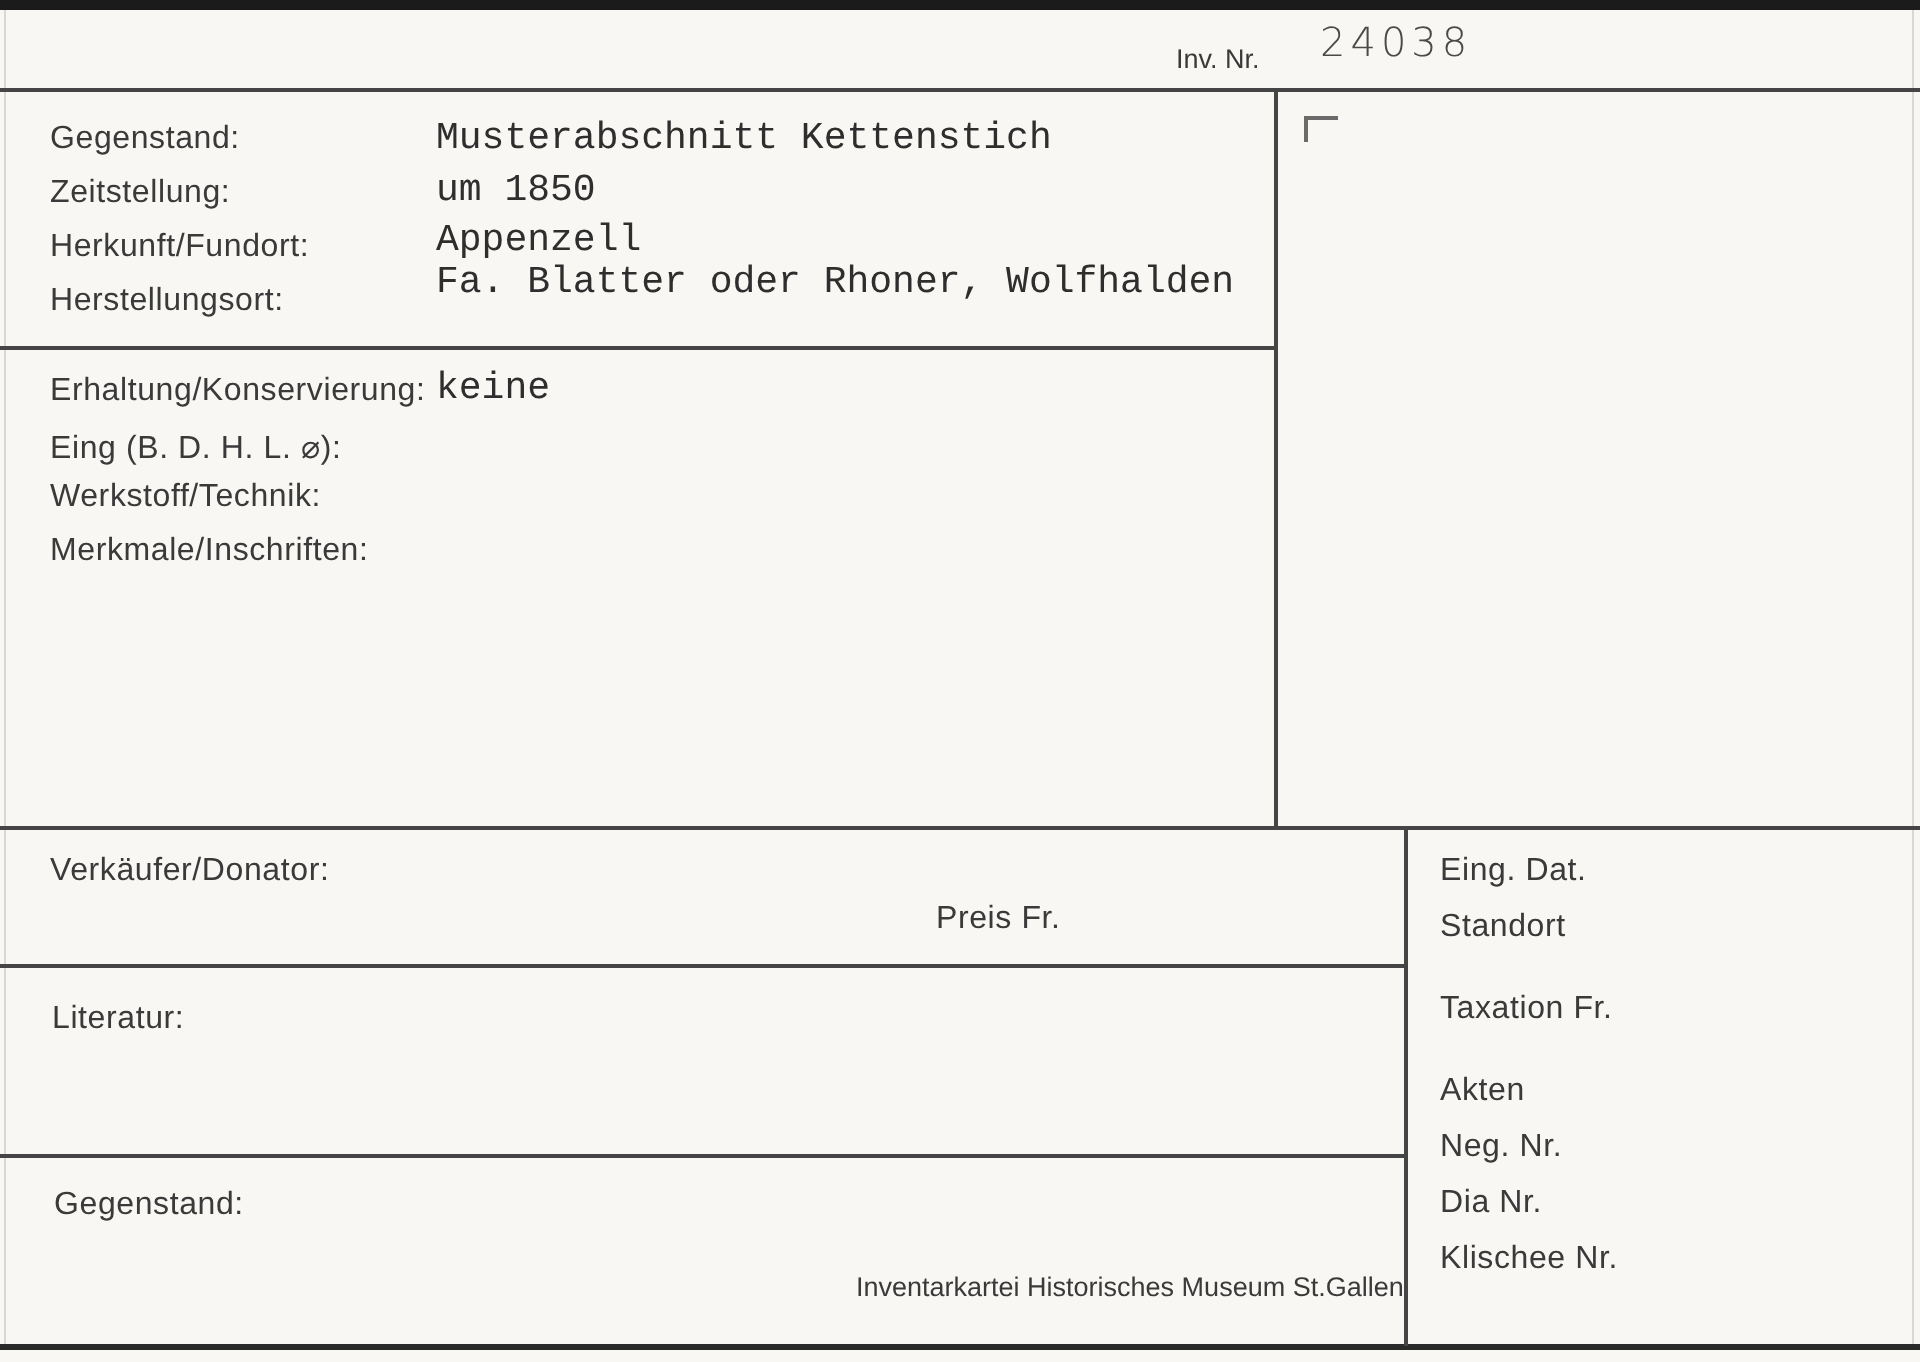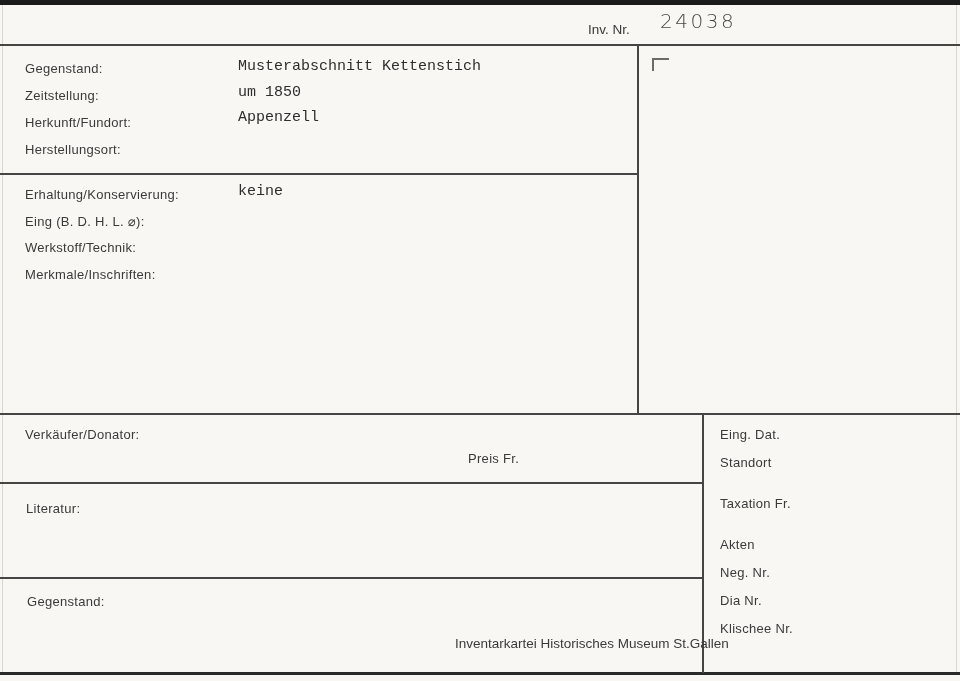--- a/index.html
+++ b/index.html
@@ -23,53 +23,52 @@
     background:var(--background);
     overflow:hidden;
   }
   .hline{position:absolute;height:2px;background:var(--line);}
   .vline{position:absolute;width:2px;background:var(--line);}
   .top-bar{position:absolute;top:0;left:0;width:960px;height:5px;background:var(--top-bar);}
   .bottom-bar{position:absolute;top:672px;left:0;width:960px;height:3px;background:var(--bottom-bar);}
   .edge{position:absolute;width:1px;background:var(--edge);}
   .label{
     position:absolute;
-    font-size:13px;
+    font-size:16px;
     color:var(--label-text);
     letter-spacing:0.3px;
     white-space:nowrap;
   }
   .typed{
     position:absolute;
     font-family:"Liberation Mono","DejaVu Sans Mono",monospace;
-    font-size:15px;
+    font-size:19px;
     color:var(--typed-text);
     white-space:nowrap;
-    margin-left:20px;
   }
   .inv-label{
     position:absolute;top:22px;left:588px;
     font-size:13.5px;color:var(--label-text);
   }
   .inv-number{
     position:absolute;top:9px;left:660px;
     font-family:"DejaVu Sans",sans-serif;
     font-size:20px;font-weight:300;
     letter-spacing:2.5px;
     color:var(--handwriting);
   }
   .corner-mark{
     position:absolute;top:58px;left:652px;
     width:17px;height:13px;
     border-top:2px solid #6b6b6b;
     border-left:2px solid #6b6b6b;
   }
   .credit{
     position:absolute;top:636px;left:428px;
-    font-size:13.5px;color:var(--label-text);margin-left:27px;
+    font-size:13.5px;color:var(--label-text);
   }
 </style>
 </head>
 <body>
 
 <div class="card">
 
   <div class="top-bar"></div>
   <div class="bottom-bar"></div>
   <div class="edge" style="top:5px;left:2px;height:667px"></div>
@@ -89,20 +88,21 @@
   <div class="corner-mark"></div>
 
   <div class="label" style="top:61px;left:25px">Gegenstand:</div>
   <div class="label" style="top:88px;left:25px">Zeitstellung:</div>
   <div class="label" style="top:115px;left:25px">Herkunft/Fundort:</div>
   <div class="label" style="top:142px;left:25px">Herstellungsort:</div>
 
   <div class="typed" style="top:58px;left:218px">Musterabschnitt Kettenstich</div>
   <div class="typed" style="top:84px;left:218px">um 1850</div>
   <div class="typed" style="top:109px;left:218px">Appenzell</div>
+  <div class="typed" style="top:130px;left:218px">Fa. Blatter oder Rhoner, Wolfhalden</div>
 
   <div class="label" style="top:187px;left:25px">Erhaltung/Konservierung:</div>
   <div class="label" style="top:214px;left:25px">Eing (B. D. H. L. ⌀):</div>
   <div class="label" style="top:240px;left:25px">Werkstoff/Technik:</div>
   <div class="label" style="top:267px;left:25px">Merkmale/Inschriften:</div>
 
   <div class="typed" style="top:183px;left:218px">keine</div>
   <div class="typed" style="top:272px;left:218px"></div>
 
   <div class="label" style="top:427px;left:25px">Verkäufer/Donator:</div>

